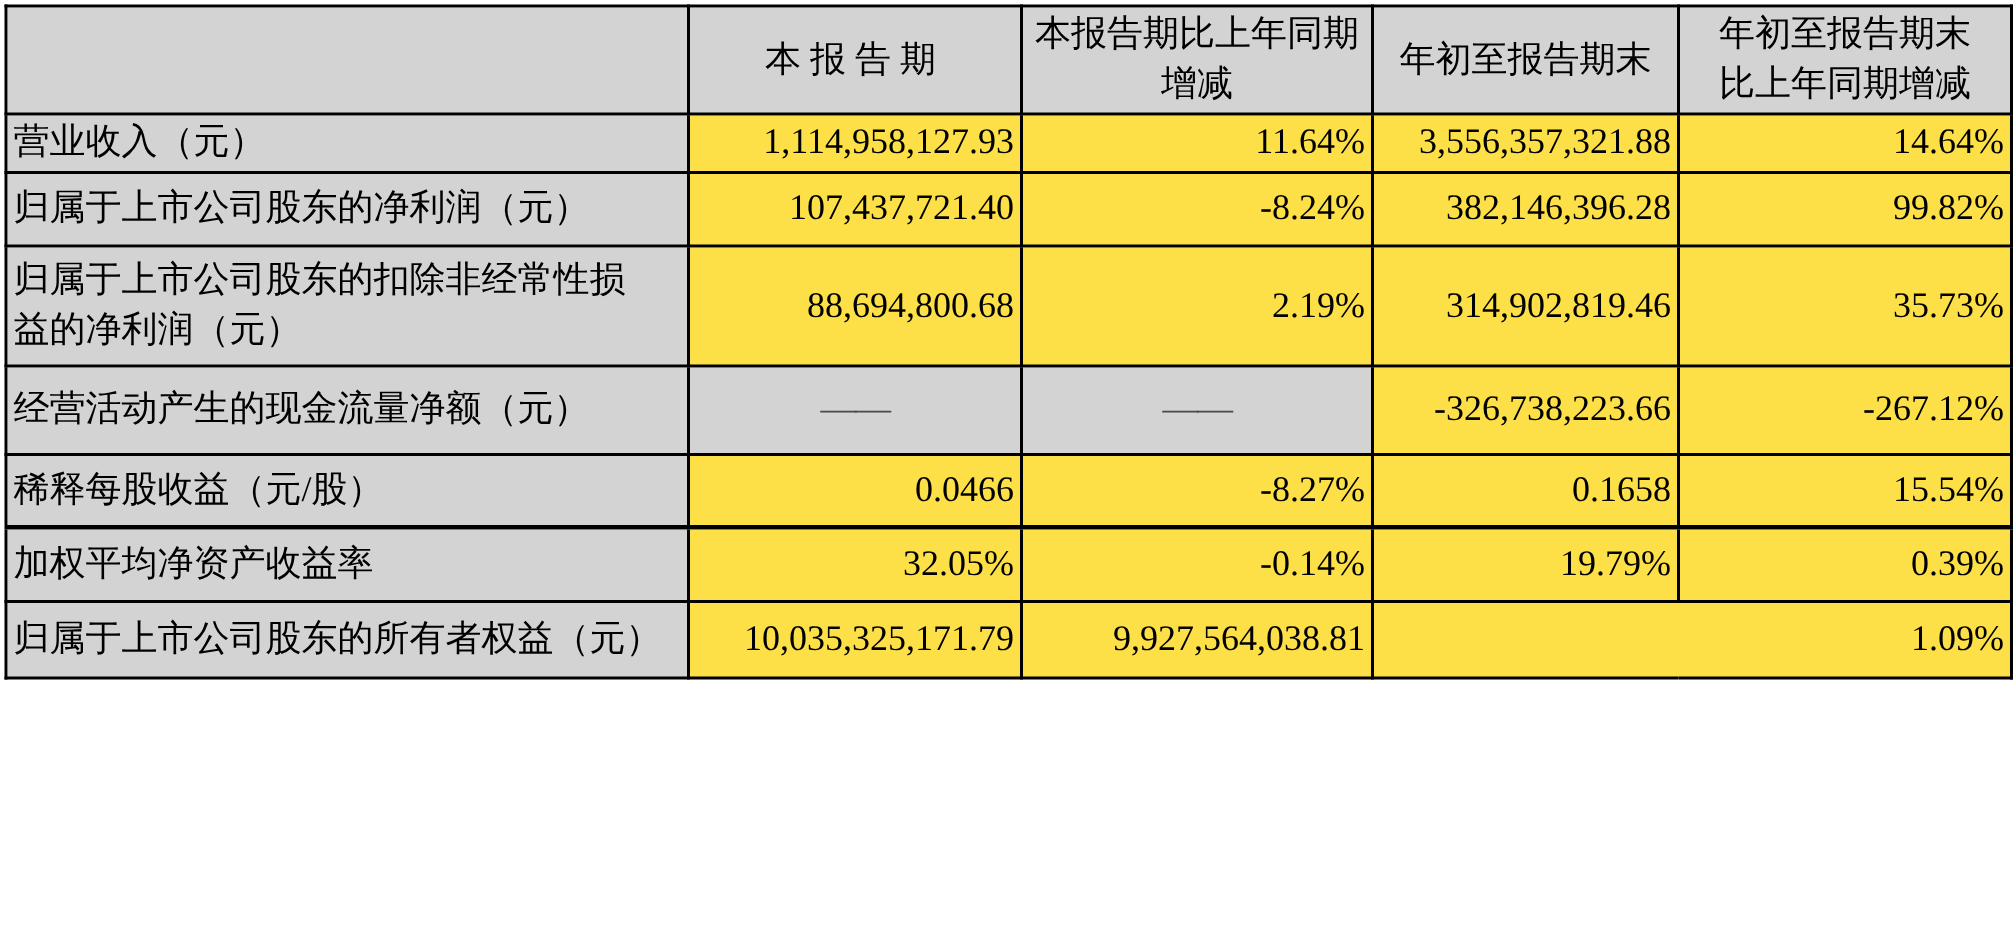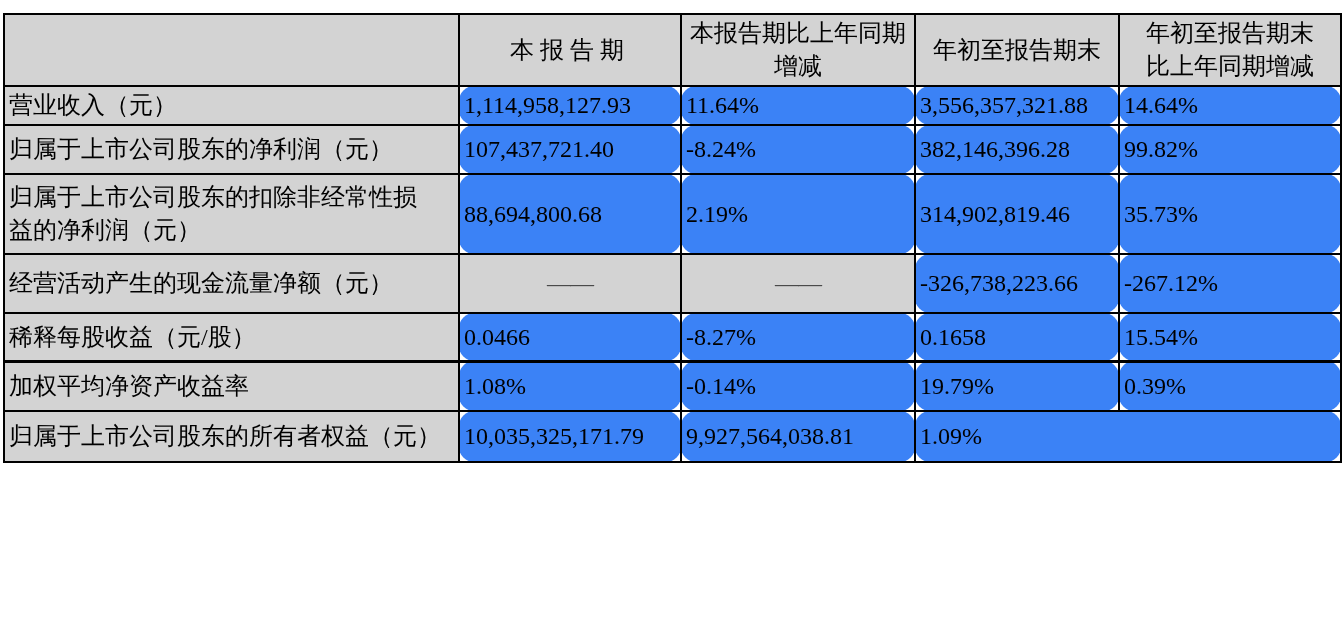--- a/index.html
+++ b/index.html
@@ -4,21 +4,21 @@
 <style>
   html, body {
     margin: 0;
     padding: 0;
     background: #ffffff;
     width: 1343px;
     height: 622px;
     overflow: hidden;
   }
   .page {
-    padding: 13px 0 0 3px;
+    padding: 3px 0 0 3px;
   }
   table.fin {
     border-collapse: collapse;
     table-layout: fixed;
     width: 1337px;
     font-family: "Liberation Serif", "DejaVu Serif", serif;
     font-size: 24px;
     color: #000000;
     line-height: 1.38;
   }
@@ -38,23 +38,23 @@
   }
   
   td.label {
     background: #d3d3d3;
     text-align: left;
     white-space: pre-line;
     padding: 2px 26px 2px 8px;
   }
   
   td.num {
-    background: #3b82f6;
+    background: #fde047;
+    text-align: right;
     padding: 2px 5px 2px 2px;
-    border-radius: 15px;
   }
   
   td.dash {
     background: #d3d3d3;
     text-align: center;
     color: #4a4a4a;
     letter-spacing: -1px;
   }
   
   tr.thick-top td {
@@ -123,21 +123,21 @@
     <tr style="height:48px">
       <td class="label">稀释每股收益（元/股）</td>
       <td class="num">0.0466</td>
       <td class="num">-8.27%</td>
       <td class="num">0.1658</td>
       <td class="num">15.54%</td>
     </tr>
 
     <tr style="height:50px" class="thick-top">
       <td class="label">加权平均净资产收益率</td>
-      <td class="num">1.08%</td>
+      <td class="num">32.05%</td>
       <td class="num">-0.14%</td>
       <td class="num">19.79%</td>
       <td class="num">0.39%</td>
     </tr>
 
 
 
     <tr style="height:51px">
       <td class="label">归属于上市公司股东的所有者权益（元）</td>
       <td class="num">10,035,325,171.79</td>

